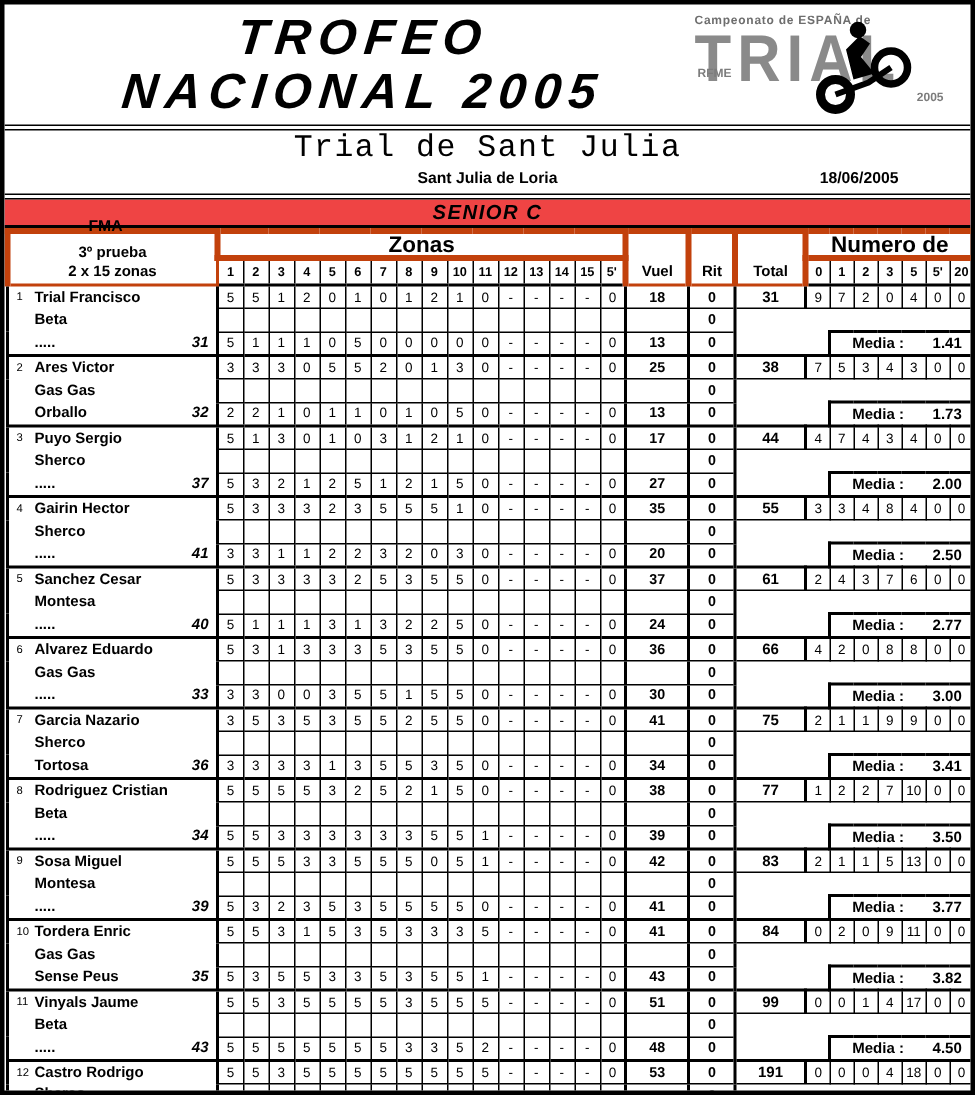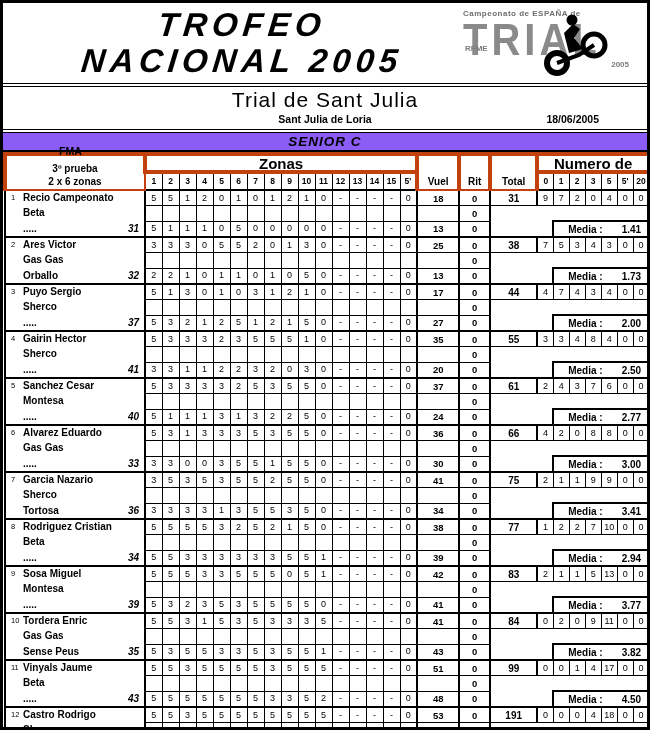--- a/index.html
+++ b/index.html
@@ -13,26 +13,26 @@
   .title-l1{font-size:33px;line-height:36px;}
   .title-l2{font-size:33px;line-height:36px;}
   .logo{position:absolute;right:8px;top:6px;width:178px;height:68px;}
   .logo-top{position:absolute;top:0;left:2px;font-size:8px;font-weight:bold;color:#6e6e6e;white-space:nowrap;letter-spacing:0.5px;}
   .logo-main{position:absolute;top:10px;left:2px;font-size:40px;line-height:42px;font-weight:900;color:#8a8a8a;letter-spacing:4px;transform:scaleY(1.1);}
   .logo-bl{position:absolute;bottom:24px;left:4px;font-size:8px;font-weight:bold;color:#7c7c7c;}
   .logo-br{position:absolute;bottom:8px;right:10px;font-size:8px;font-weight:bold;color:#7c7c7c;}
   .rider-svg{position:absolute;top:2px;right:30px;}
 
   
-  .event-title{height:24px;line-height:26px;text-align:center;font-size:21px;letter-spacing:1px;}
+  .event-title{height:24px;line-height:26px;text-align:center;font-size:21px;letter-spacing:1px;font-family:Liberation Mono, monospace;}
   .info-row{position:relative;height:18px;border-bottom:4px double #000;font-size:10.5px;font-weight:bold;line-height:16px;}
   .info-fma{position:absolute;left:56px;margin-top:32px;}
   .info-loc{position:absolute;left:0;right:0;text-align:center;}
   .info-date{position:absolute;right:48px;}
-  .category-band{height:17px;background:#8b5cf6;border-bottom:2px solid #000;text-align:center;font-weight:bold;font-style:italic;font-size:13.5px;line-height:17px;letter-spacing:1px;}
+  .category-band{height:17px;background:#ef4444;border-bottom:2px solid #000;text-align:center;font-weight:bold;font-style:italic;font-size:13.5px;line-height:17px;letter-spacing:1px;}
 
   
   table.results{border-collapse:collapse;table-layout:fixed;width:644px;margin:0;border:2px solid #000;}
   td{height:14px;line-height:13px;padding:0;text-align:center;font-size:9px;overflow:hidden;white-space:nowrap;}
   .b{border:1px solid #000;}
   .bv{border:1px solid #000;border-left-width:2px;border-right-width:2px;}
   thead td{border:4px solid #c2410c;font-weight:bold;}
   thead td.sp{vertical-align:bottom;padding-bottom:1px;border-bottom-width:2px;font-size:10px;}
   thead tr.h2 td{border-bottom-width:2px;font-size:8.5px;height:15px;}
   .th-left{font-size:10.5px;line-height:13px;border-right-width:2px !important;}
@@ -116,21 +116,21 @@
         <col style="width: 16px;">
         <col style="width: 16px;">
         <col style="width: 16px;">
         <col style="width: 16px;">
         <col style="width: 16px;">
       </colgroup>
     <thead>
       <tr class="h1">
         <td class="th-left sp" rowspan="2">
           <div>3º prueba</div>
-          <div>2 x 6 zonas</div>
+          <div>2 x 15 zonas</div>
         </td>
         <td class="zonas-h" colspan="16">Zonas</td>
         <td class="sp" rowspan="2">Vuel</td>
         <td class="sp" rowspan="2">Rit</td>
         <td class="sp" rowspan="2">Total</td>
         <td class="numde-h" colspan="7">Numero de</td>
       </tr>
       <tr class="h2" id="hrow2">
           <td class="b">1</td>
           <td class="b">2</td>
@@ -152,21 +152,21 @@
           <td class="b">1</td>
           <td class="b">2</td>
           <td class="b">3</td>
           <td class="b">5</td>
           <td class="b">5'</td>
           <td class="b">20</td>
         </tr>
     </thead>
     <tbody id="riders-body">
         <tr class="rA">
-          <td class="nc nb"><span class="rank">1</span><span class="nm">Recio Campeonato</span></td>
+          <td class="nc nb"><span class="rank">1</span><span class="nm">Trial Francisco</span></td>
           <td class="b">5</td>
           <td class="b">5</td>
           <td class="b">1</td>
           <td class="b">2</td>
           <td class="b">0</td>
           <td class="b">1</td>
           <td class="b">0</td>
           <td class="b">1</td>
           <td class="b">2</td>
           <td class="b">1</td>
@@ -819,21 +819,21 @@
           <td class="b">-</td>
           <td class="b">-</td>
           <td class="b">-</td>
           <td class="b">0</td>
           <td class="bv vuel">39</td>
           <td class="bv rit">0</td>
           <td class="gap" colspan="2"></td>
           <td class="media" colspan="6">
             <div class="media-in">
               <span>Media :</span>
-              <span>2.94</span>
+              <span>3.50</span>
             </div>
           </td>
         </tr>
         <tr class="rA">
           <td class="nc nb"><span class="rank">9</span><span class="nm">Sosa Miguel</span></td>
           <td class="b">5</td>
           <td class="b">5</td>
           <td class="b">5</td>
           <td class="b">3</td>
           <td class="b">3</td>

